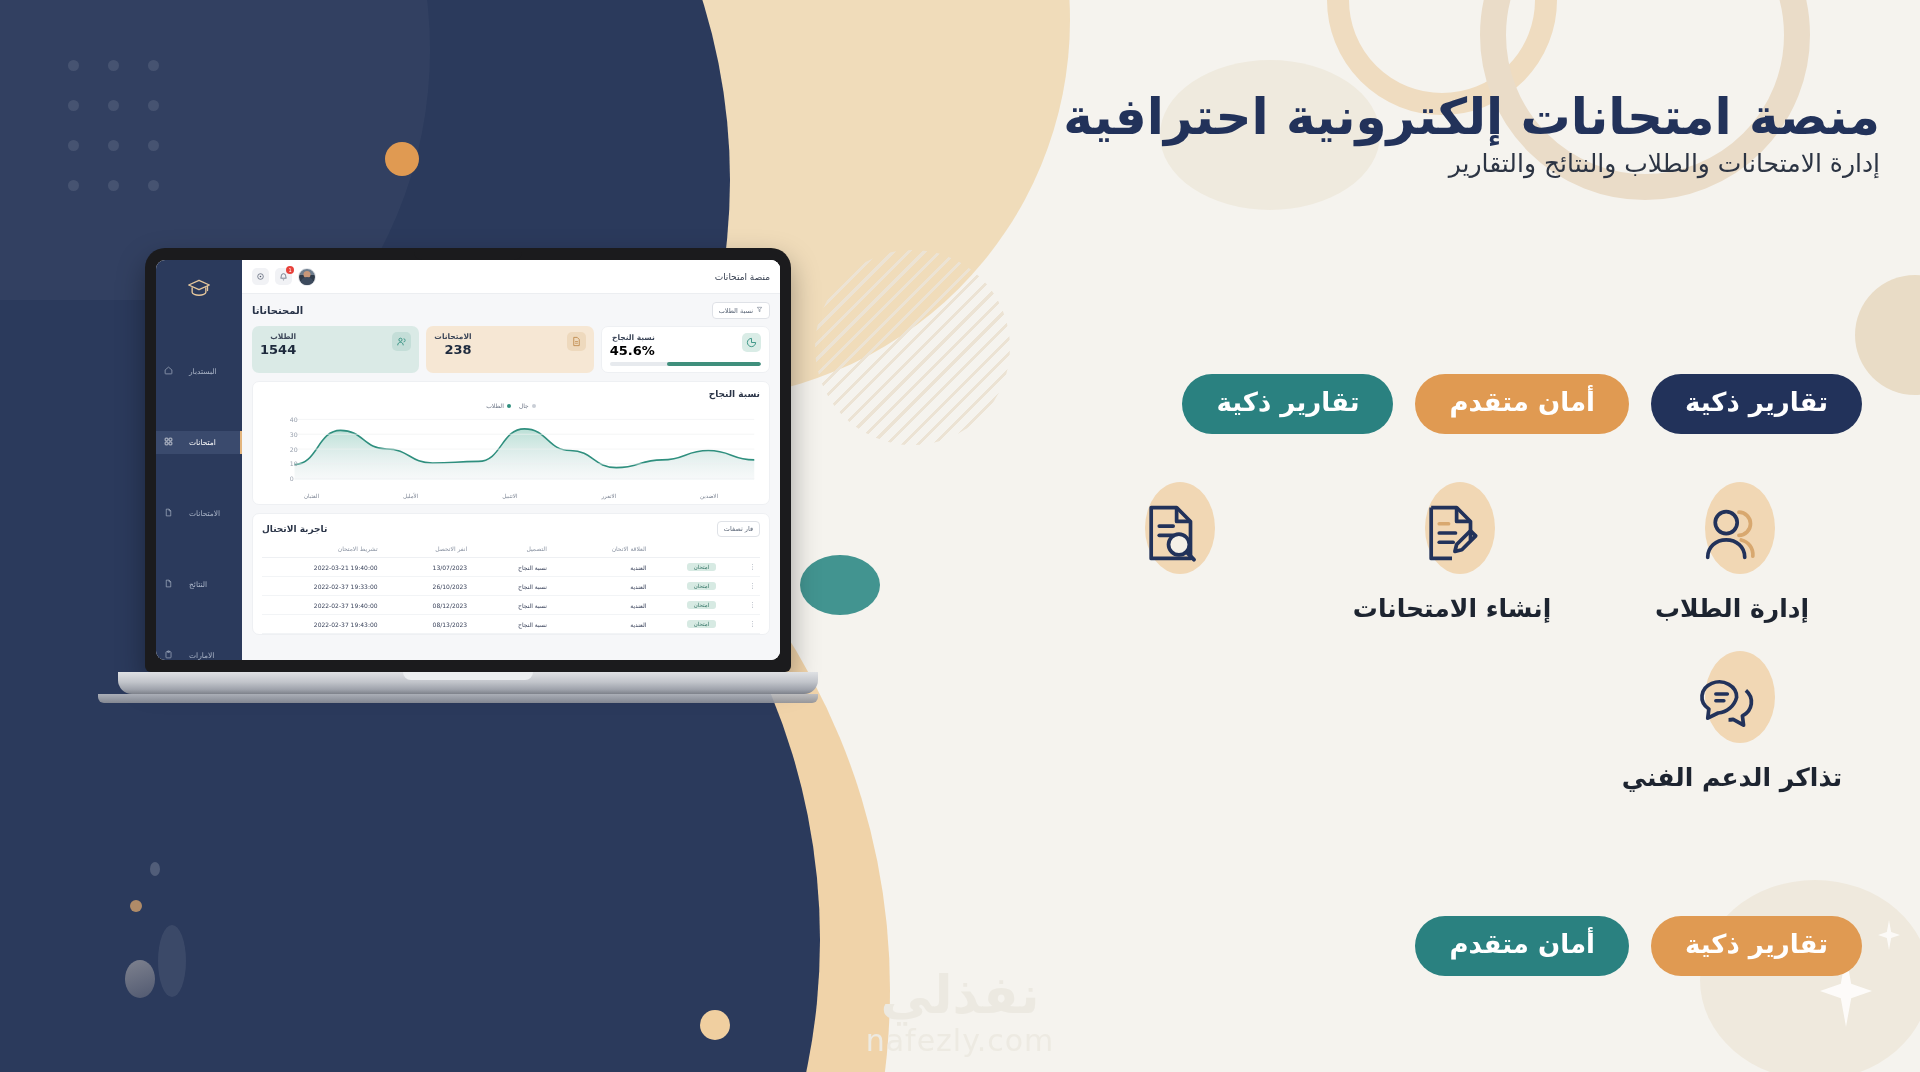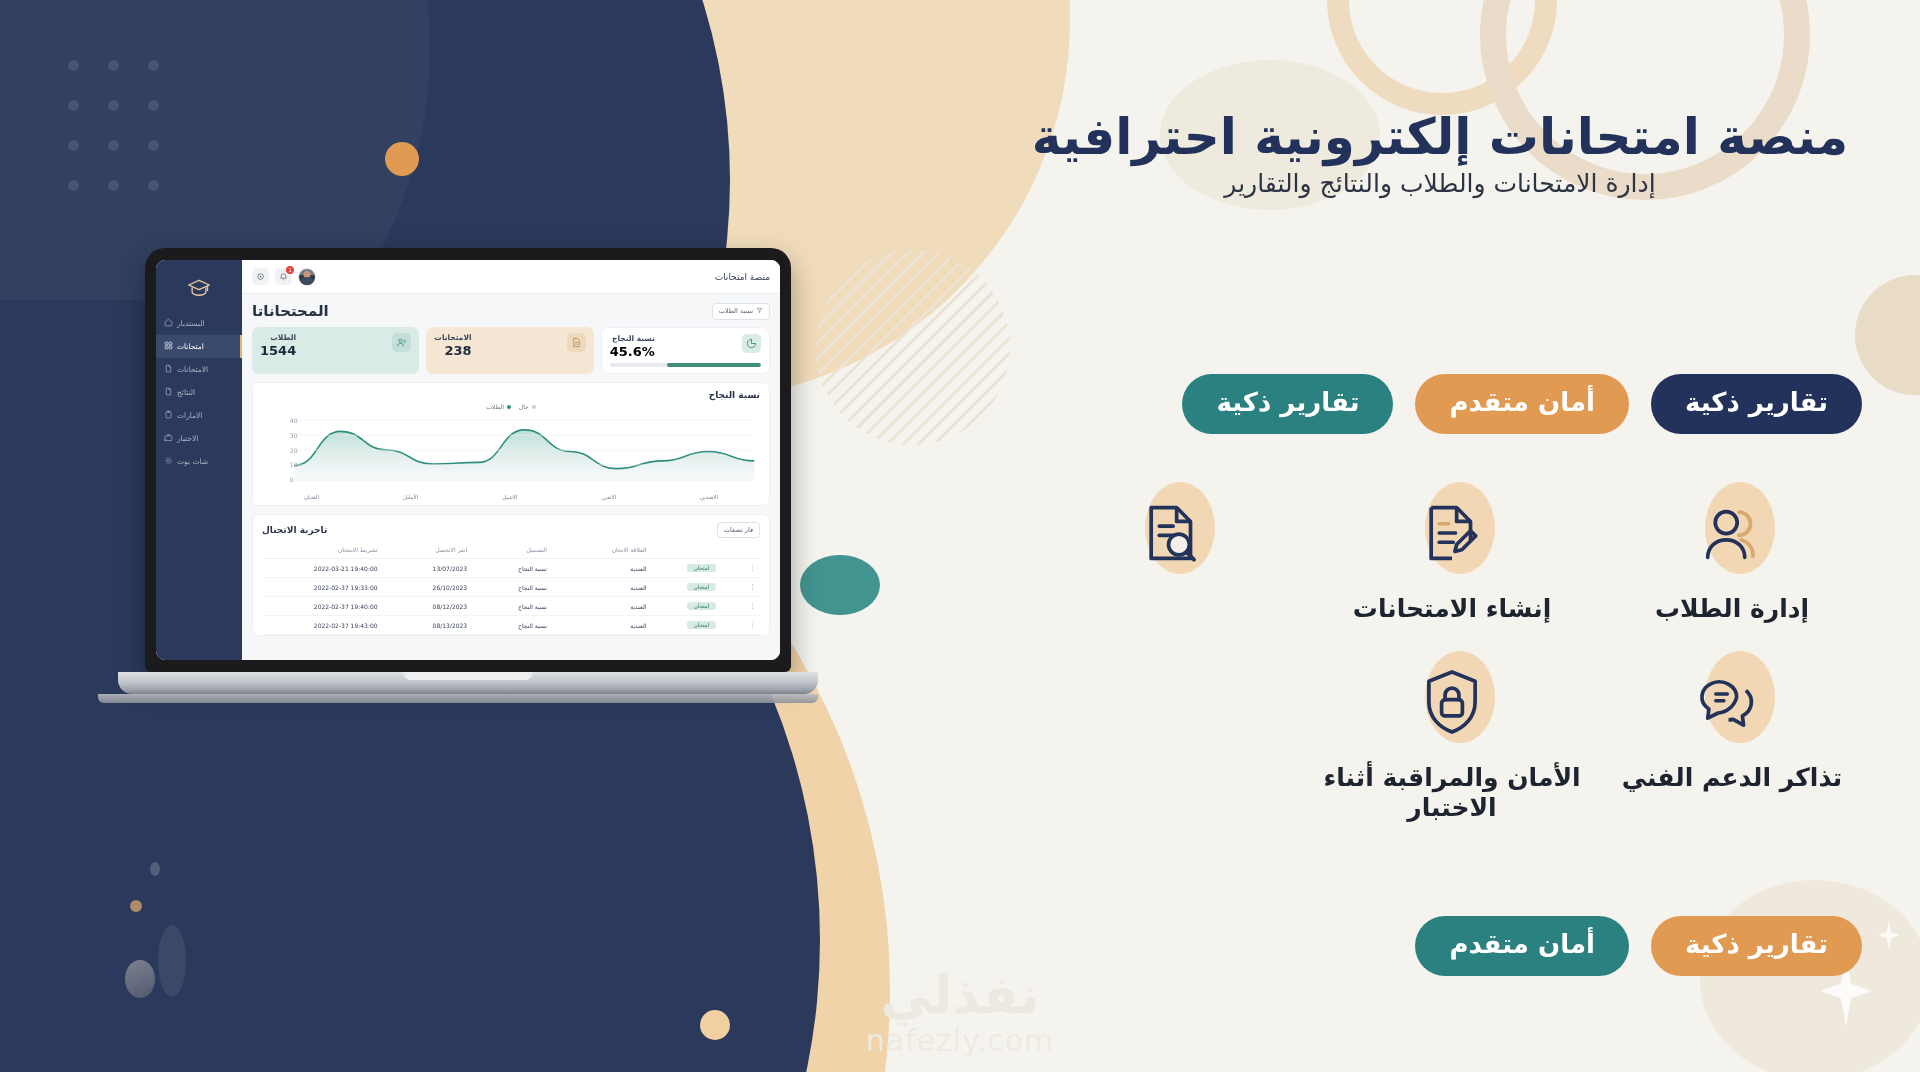--- a/index.html
+++ b/index.html
@@ -136,22 +136,22 @@
     opacity: .9;
   }
   
   .teal-sliver {
     left: 800px; top: 555px; width: 80px; height: 60px;
     border-radius: 50%; background: #2f8a85; opacity: .9;
   }
 
   
   .hero {
-    position: absolute; right: 40px; top: 108px;
-    width: 880px; text-align: center;
+    position: absolute; right: 40px; top: 88px;
+    width: 880px; text-align: right;
   }
   .hero h1 {
     font-size: 50px; line-height: 1.18; font-weight: bold;
     color: #22325a; letter-spacing: 0px;
   }
   .hero h2 {
     margin-top: 2px;
     font-size: 25px; font-weight: normal; color: #2c3443;
   }
 
@@ -252,22 +252,22 @@
   
   .dash-side {
     width: 86px; background: #2b3a5c; color: #c9d0de;
     flex-shrink: 0; padding-top: 8px;
   }
   .dash-logo {
     display: flex; justify-content: center; padding: 10px 0 14px;
   }
   .side-item {
     display: flex; align-items: center; justify-content: flex-end;
-    gap: 4px; padding: 6px 8px; font-size: 7.5px;
-    color: #aab4c7; position: relative;
+    gap: 16px; padding: 6px 8px; font-size: 7.5px;
+    color: #aab4c7; position: relative; margin-top: 48px;
   }
   .side-item.active {
     background: #3a4a6d; color: #ffffff;
   }
   .side-item.active::after {
     content:""; position: absolute; right: 0; top: 0; bottom: 0;
     width: 2px; background: #e3b57e;
   }
   .side-item .lbl { filter: blur(.35px); }
   .side-item .chev { position: absolute; left: 6px; font-size: 7px; opacity: .7; }
@@ -305,21 +305,21 @@
   .avatar::after {
     content:""; position:absolute; left:50%; bottom:0; transform:translateX(-50%);
     width:14px; height:8px; border-radius:7px 7px 0 0; background:#3c4a5d;
   }
 
   .dash-body { padding: 8px 10px 0; flex: 1; overflow: hidden; }
   .dash-head-row {
     display: flex; align-items: center; justify-content: space-between;
     margin-bottom: 7px;
   }
-  .dash-h1 { font-size: 15px; font-weight: bold; color: #283348; filter: blur(.3px); }
+  .dash-h1 { font-size: 10px; font-weight: bold; color: #283348; filter: blur(.3px); }
   .chip {
     border: 1px solid #dfe2e7; background:#fff; border-radius: 4px;
     font-size: 6.5px; color:#5b6piece; color:#5b6677;
     padding: 3px 6px; display:flex; align-items:center; gap:3px;
   }
 
   .stats { display: flex; gap: 7px; margin-bottom: 8px; }
   .stat {
     flex: 1; border-radius: 7px; padding: 6px 8px 7px;
     display: flex; align-items: flex-start; justify-content: space-between;
@@ -493,31 +493,20 @@
         <div class="blob"></div>
         <svg width="74" height="74" viewBox="0 0 64 64" fill="none">
           <path d="M44 22a16 14 0 0 1-3 22l1 8-9-5a20 20 0 0 1-4 .4" stroke="#22325a" stroke-width="3.2" stroke-linejoin="round"></path>
           <path d="M36 28a15 13 0 1 0-24 10l-1 8 9-4.5A18 18 0 0 0 36 28z" stroke="#22325a" stroke-width="3.2" stroke-linejoin="round"></path>
           <path d="M18 25h10M18 31h7" stroke="#22325a" stroke-width="3" stroke-linecap="round"></path>
         </svg>
       </div>
       <div class="feat-label">تذاكر الدعم الفني</div>
     </div>
 
-    <div class="feature">
-      <div class="feat-icon">
-        <div class="blob"></div>
-        <svg width="74" height="74" viewBox="0 0 64 64" fill="none">
-          <path d="M32 6l20 8v18c0 13-9 22-20 26-11-4-20-13-20-26V14l20-8z" stroke="#22325a" stroke-width="3.2" stroke-linejoin="round"></path>
-          <rect x="23" y="30" width="18" height="14" rx="3" stroke="#22325a" stroke-width="3.2"></rect>
-          <path d="M26 30v-4a6 6 0 0 1 12 0v4" stroke="#22325a" stroke-width="3.2" stroke-linecap="round"></path>
-        </svg>
-      </div>
-      <div class="feat-label">الأمان والمراقبة أثناء الاختبار</div>
-    </div>
   </div>
 
   <div class="pill-row bottom">
     <div class="pill orange" style="background: rgb(224, 154, 82);">تقارير ذكية</div>
     <div class="pill teal" style="background: rgb(42, 129, 128);">أمان متقدم</div>
   </div>
 
   <div class="laptop">
     <div class="lid">
       <div class="notch"></div>

